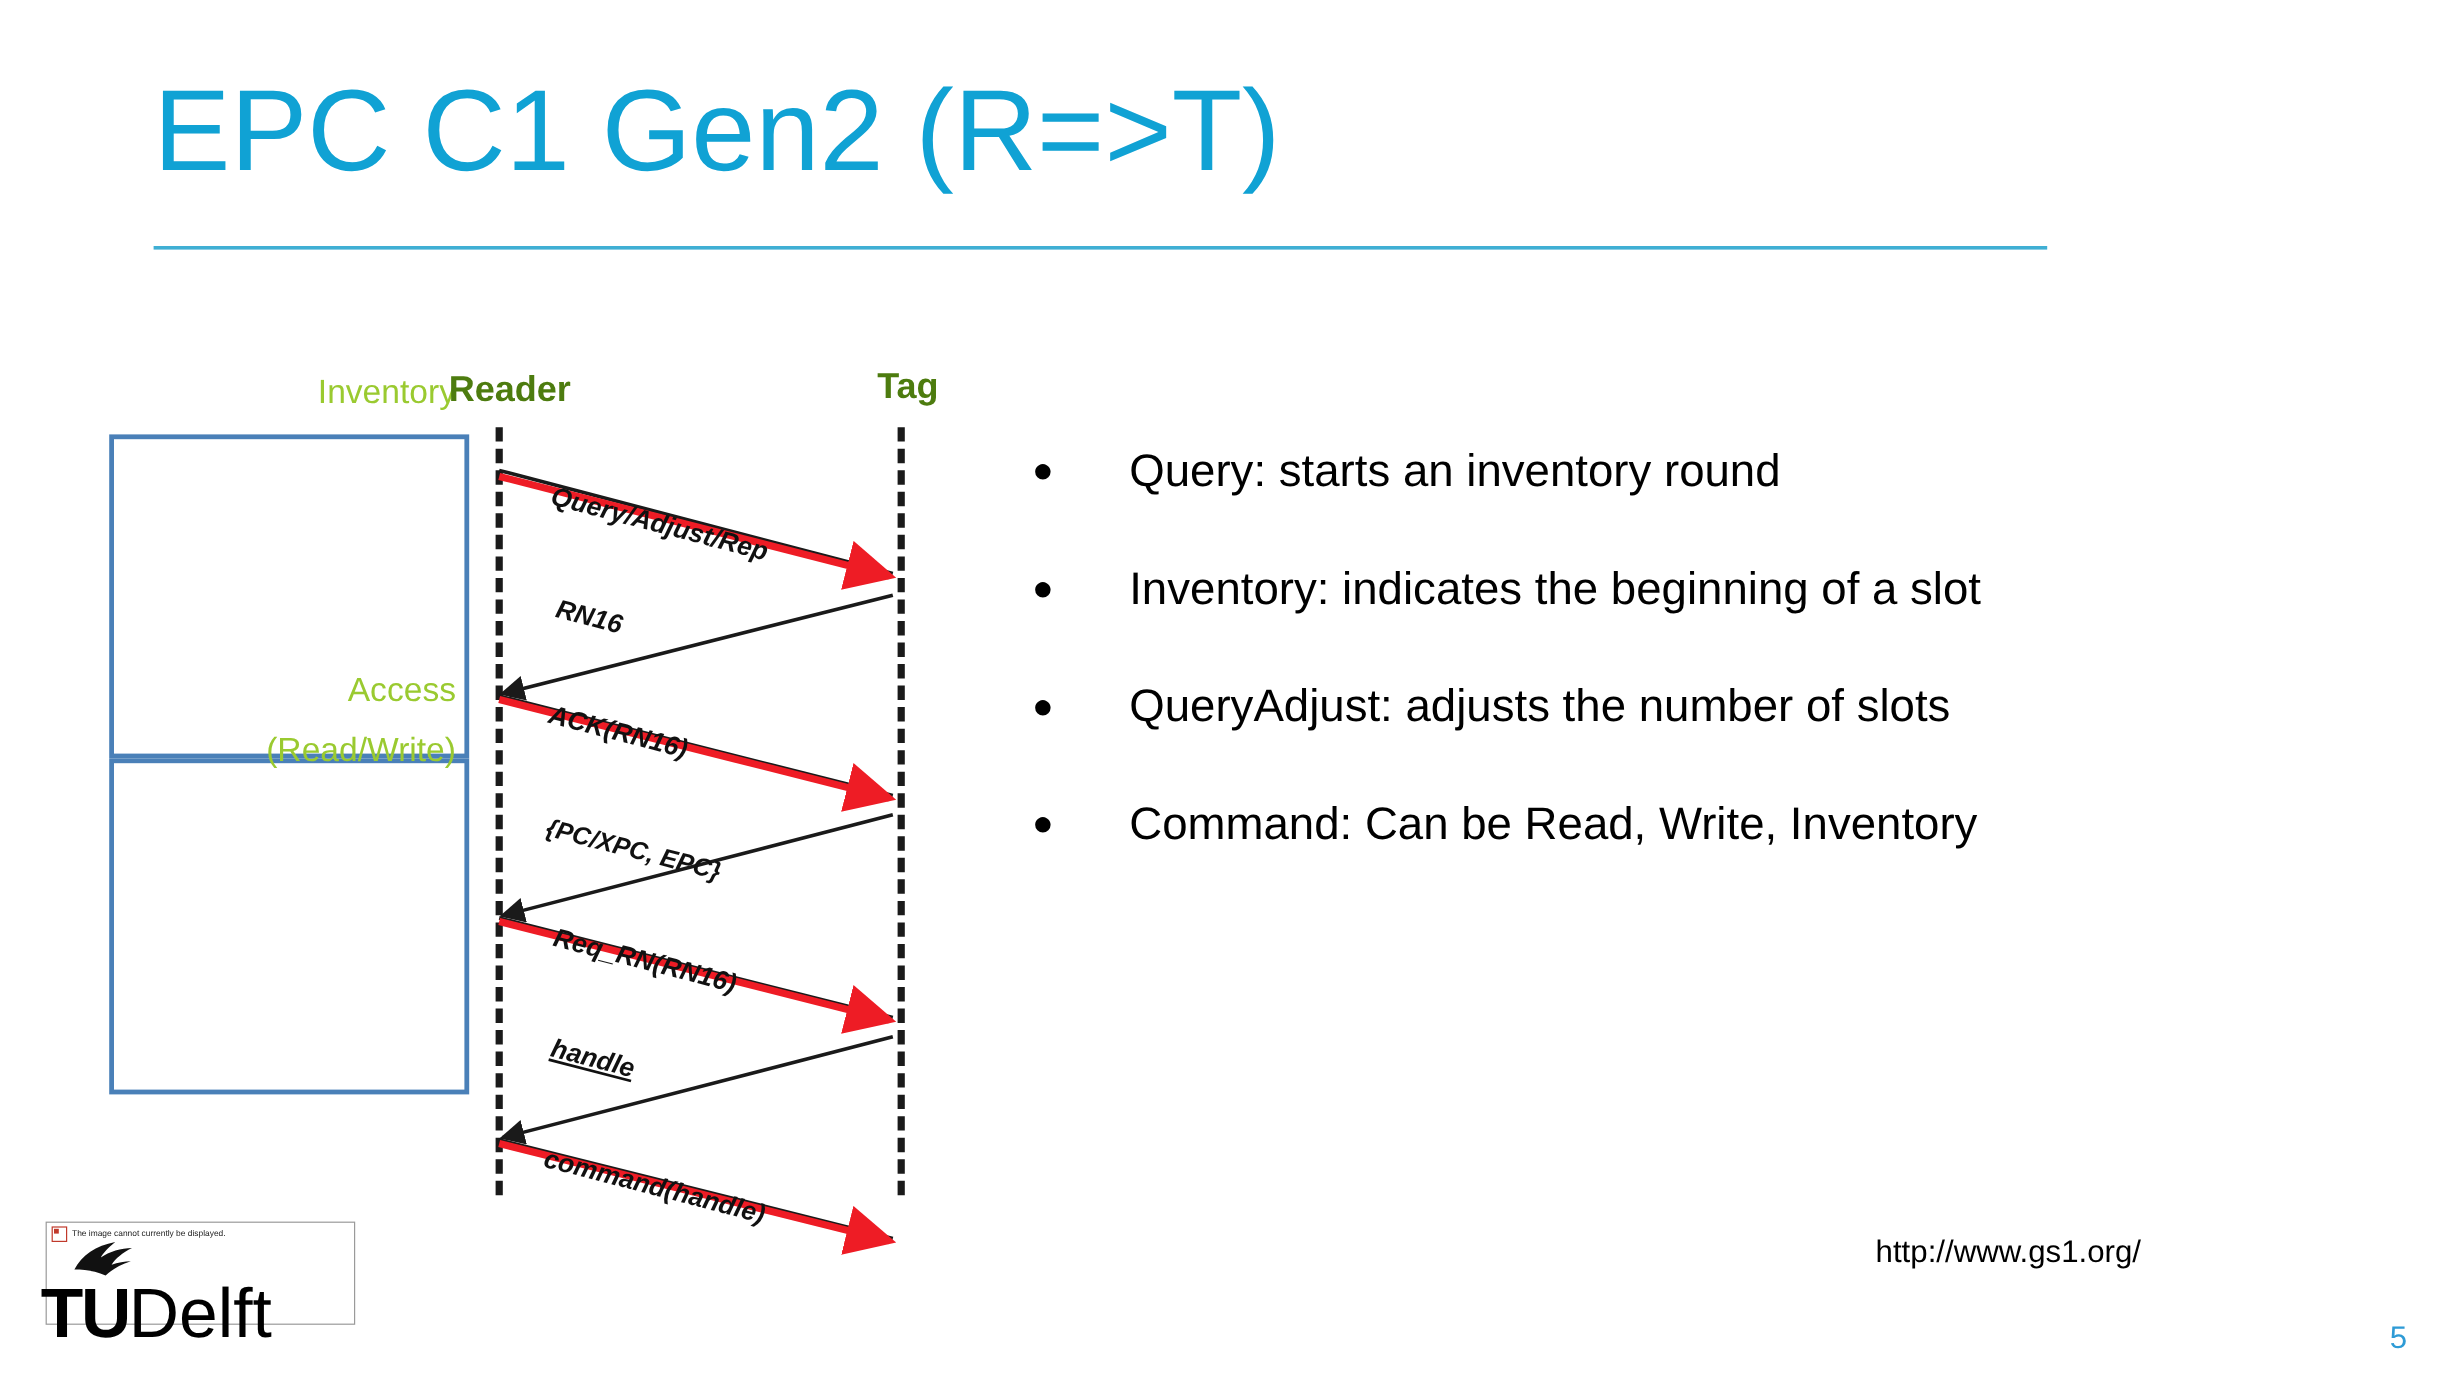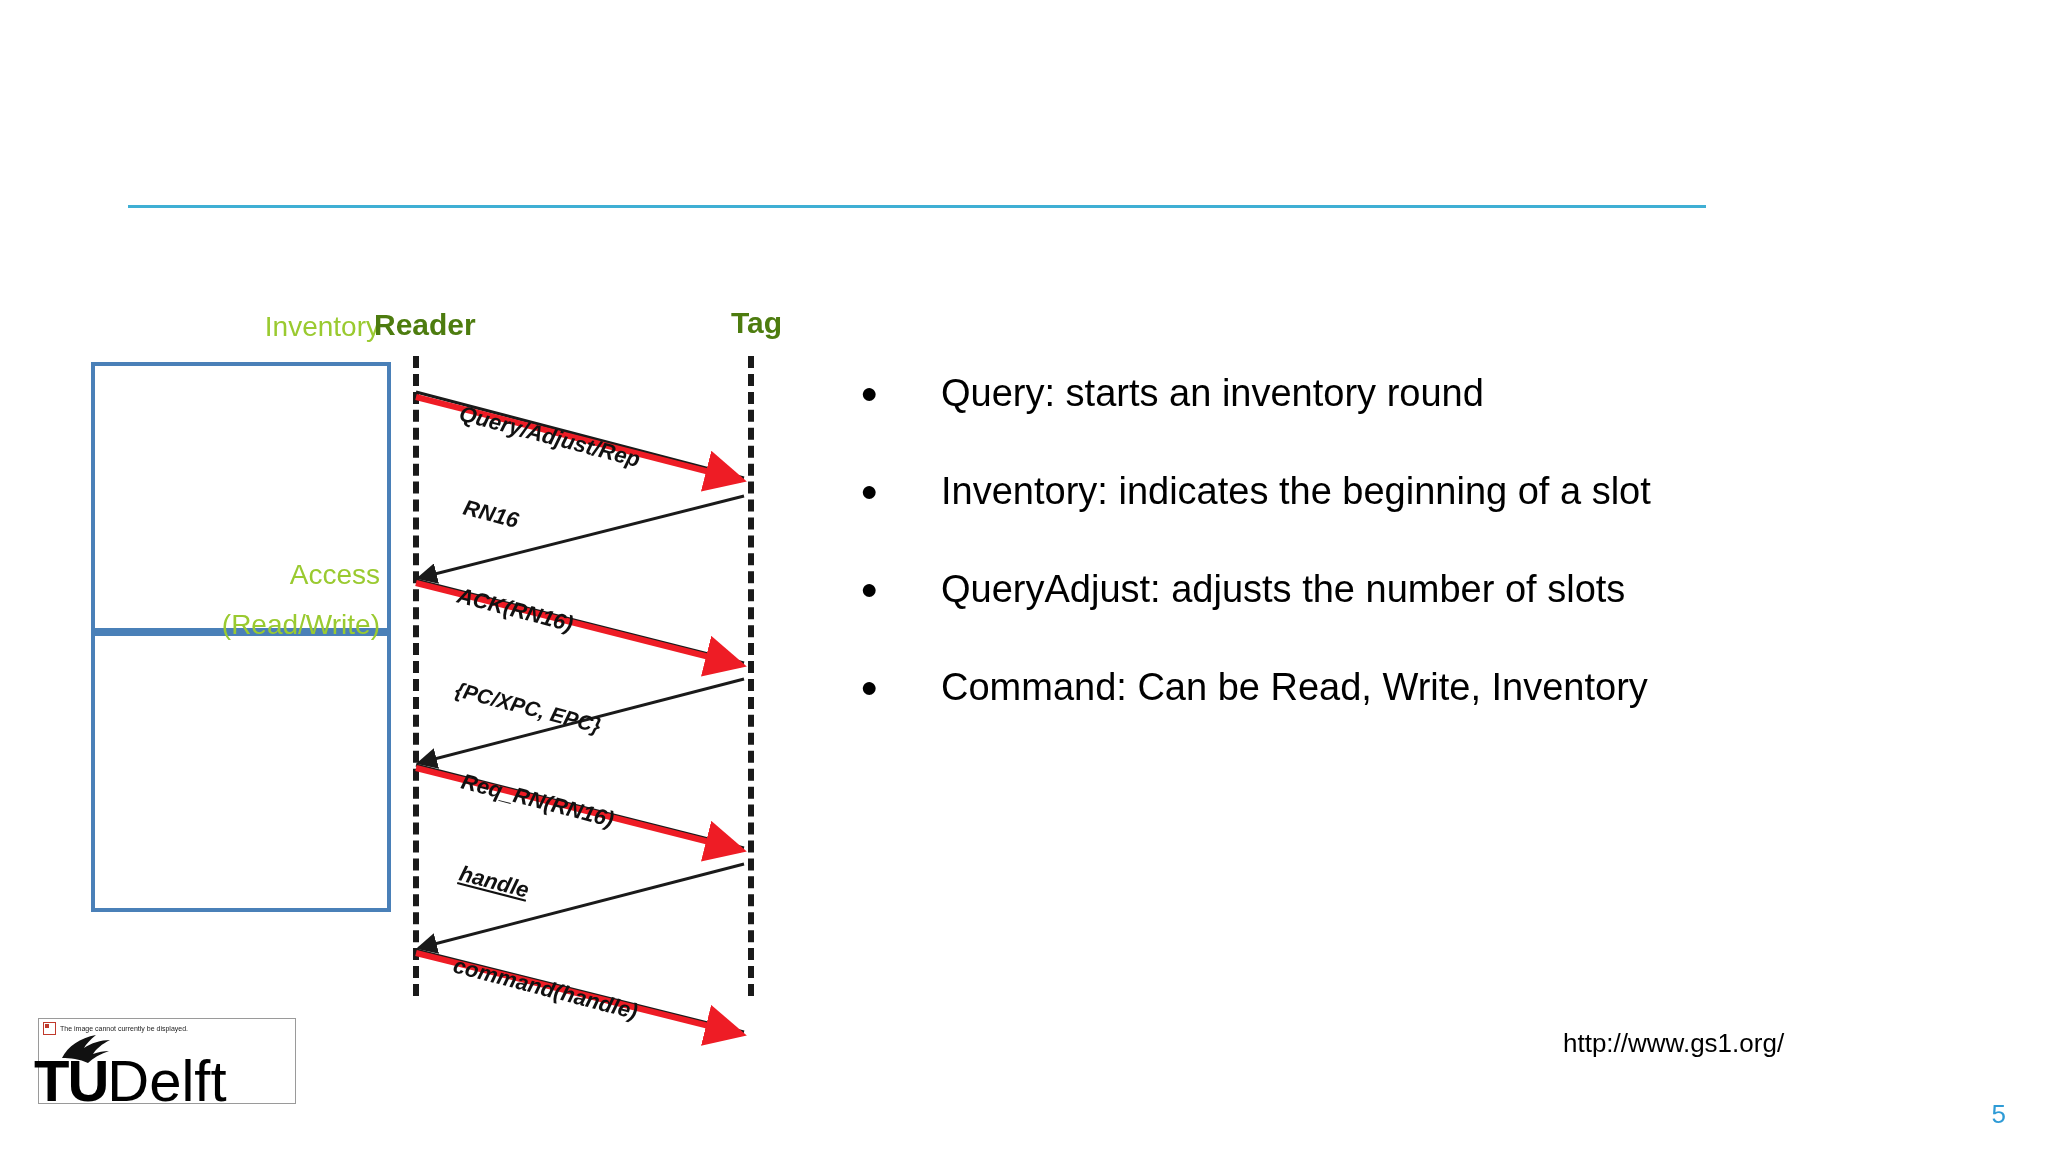--- a/index.html
+++ b/index.html
@@ -174,21 +174,21 @@
     background: #c0392b;
   }
   #broken-img-text {
     font-size: 7px;
     color: #222;
     white-space: nowrap;
   }
   #logo-wordmark {
     position: absolute;
     left: -4px;
-    top: 34px;
+    top: 48px;
     font-size: 58px;
     line-height: 58px;
     font-weight: 400;
     color: #000;
     white-space: nowrap;
     font-family: "Liberation Sans", sans-serif;
   }
   #logo-wordmark .tu { font-weight: bold; letter-spacing: -2px; }
   #logo-flame {
     position: absolute;
@@ -196,20 +196,23 @@
     top: 14px;
     width: 60px;
     height: 34px;
   }
 </style>
 </head>
 <body>
 
 <div id="slide">
 
+  <div id="title-block">
+    <div id="slide-title">EPC C1 Gen2 (R=&gt;T)</div>
+  </div>
   <div id="title-rule"></div>
 
   <div id="diagram">
 
     <div class="phase-box" id="phase-inventory"></div>
     <div class="phase-box" id="phase-access"></div>
 
     <div class="phase-label" id="phase-label-inventory" style="white-space: pre;">Inventory</div>
     <div class="phase-label" id="phase-label-access" style="white-space: pre;">Access
 (Read/Write)</div>

